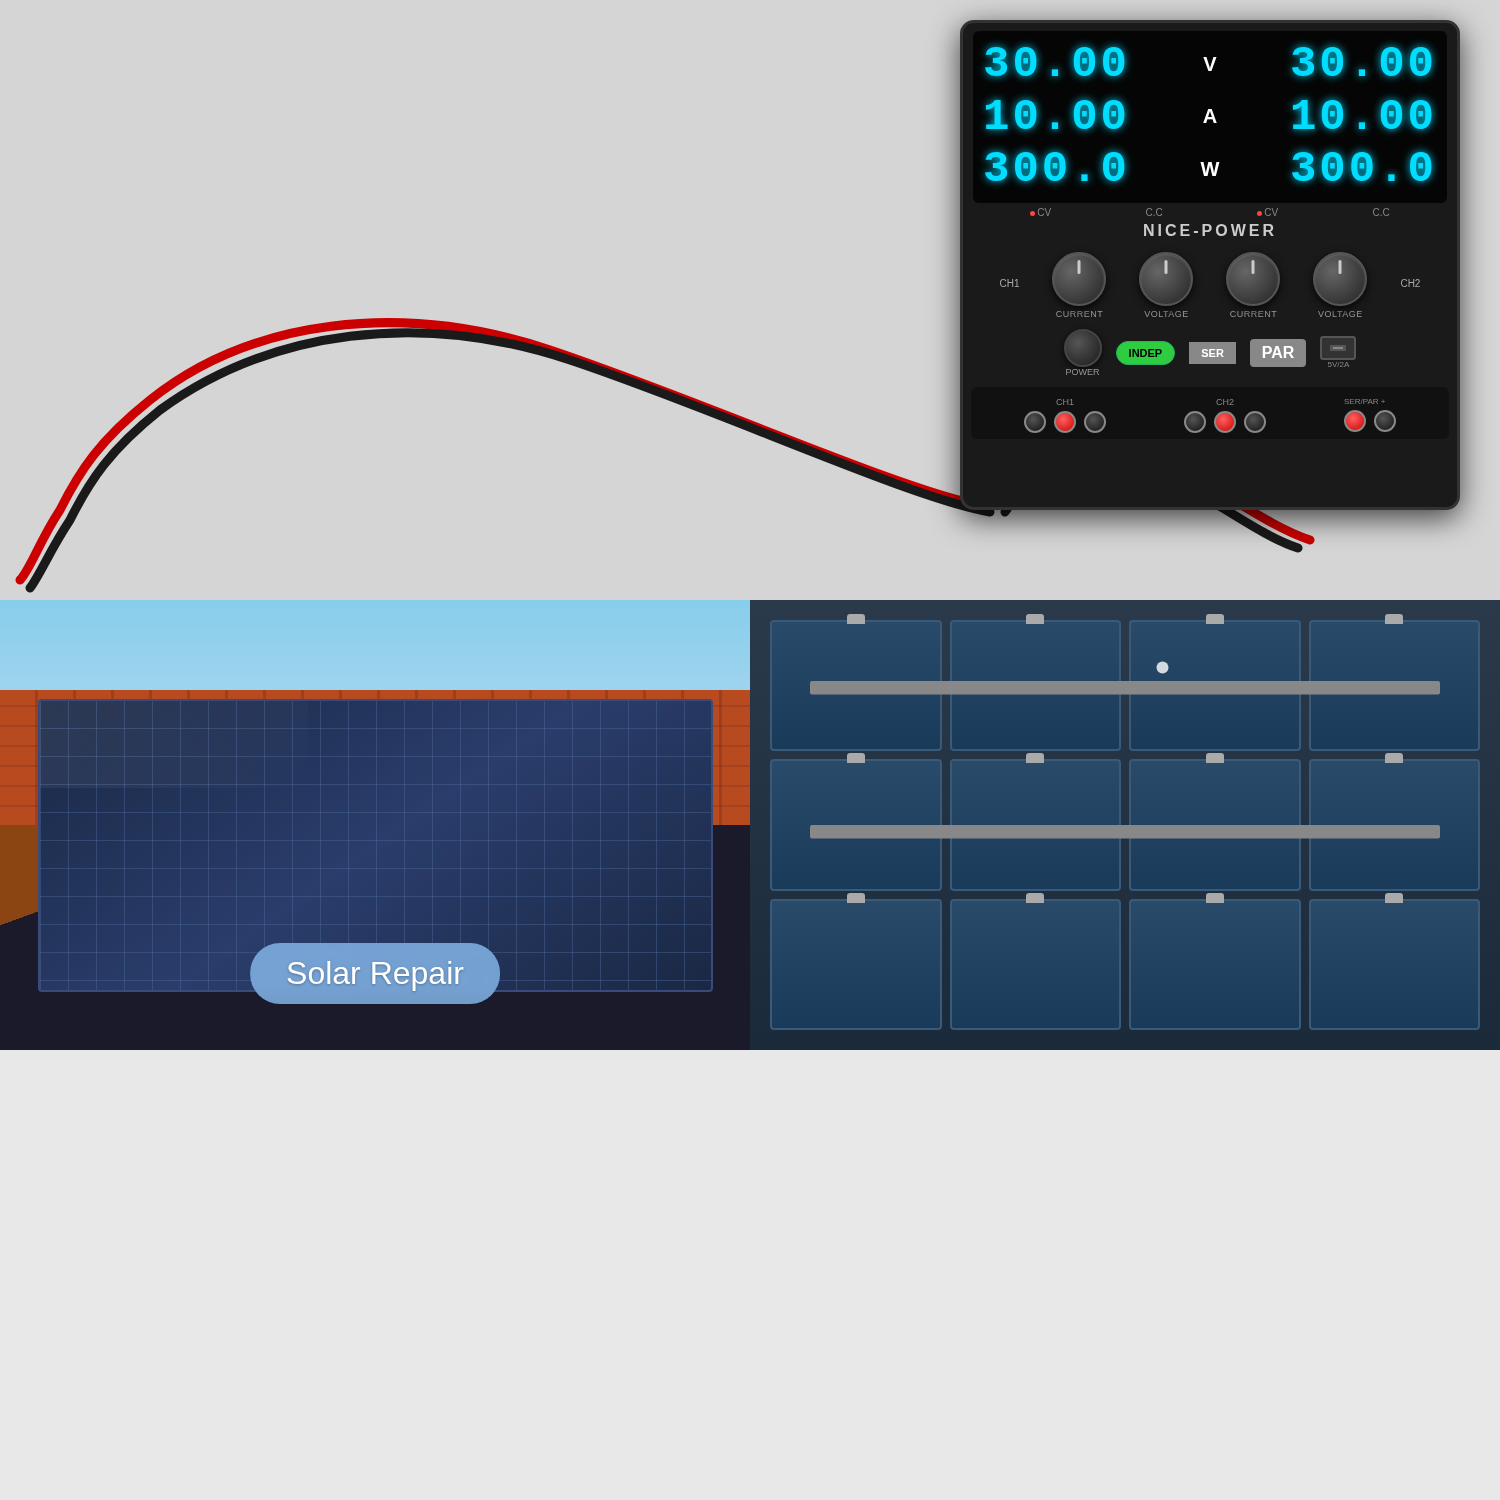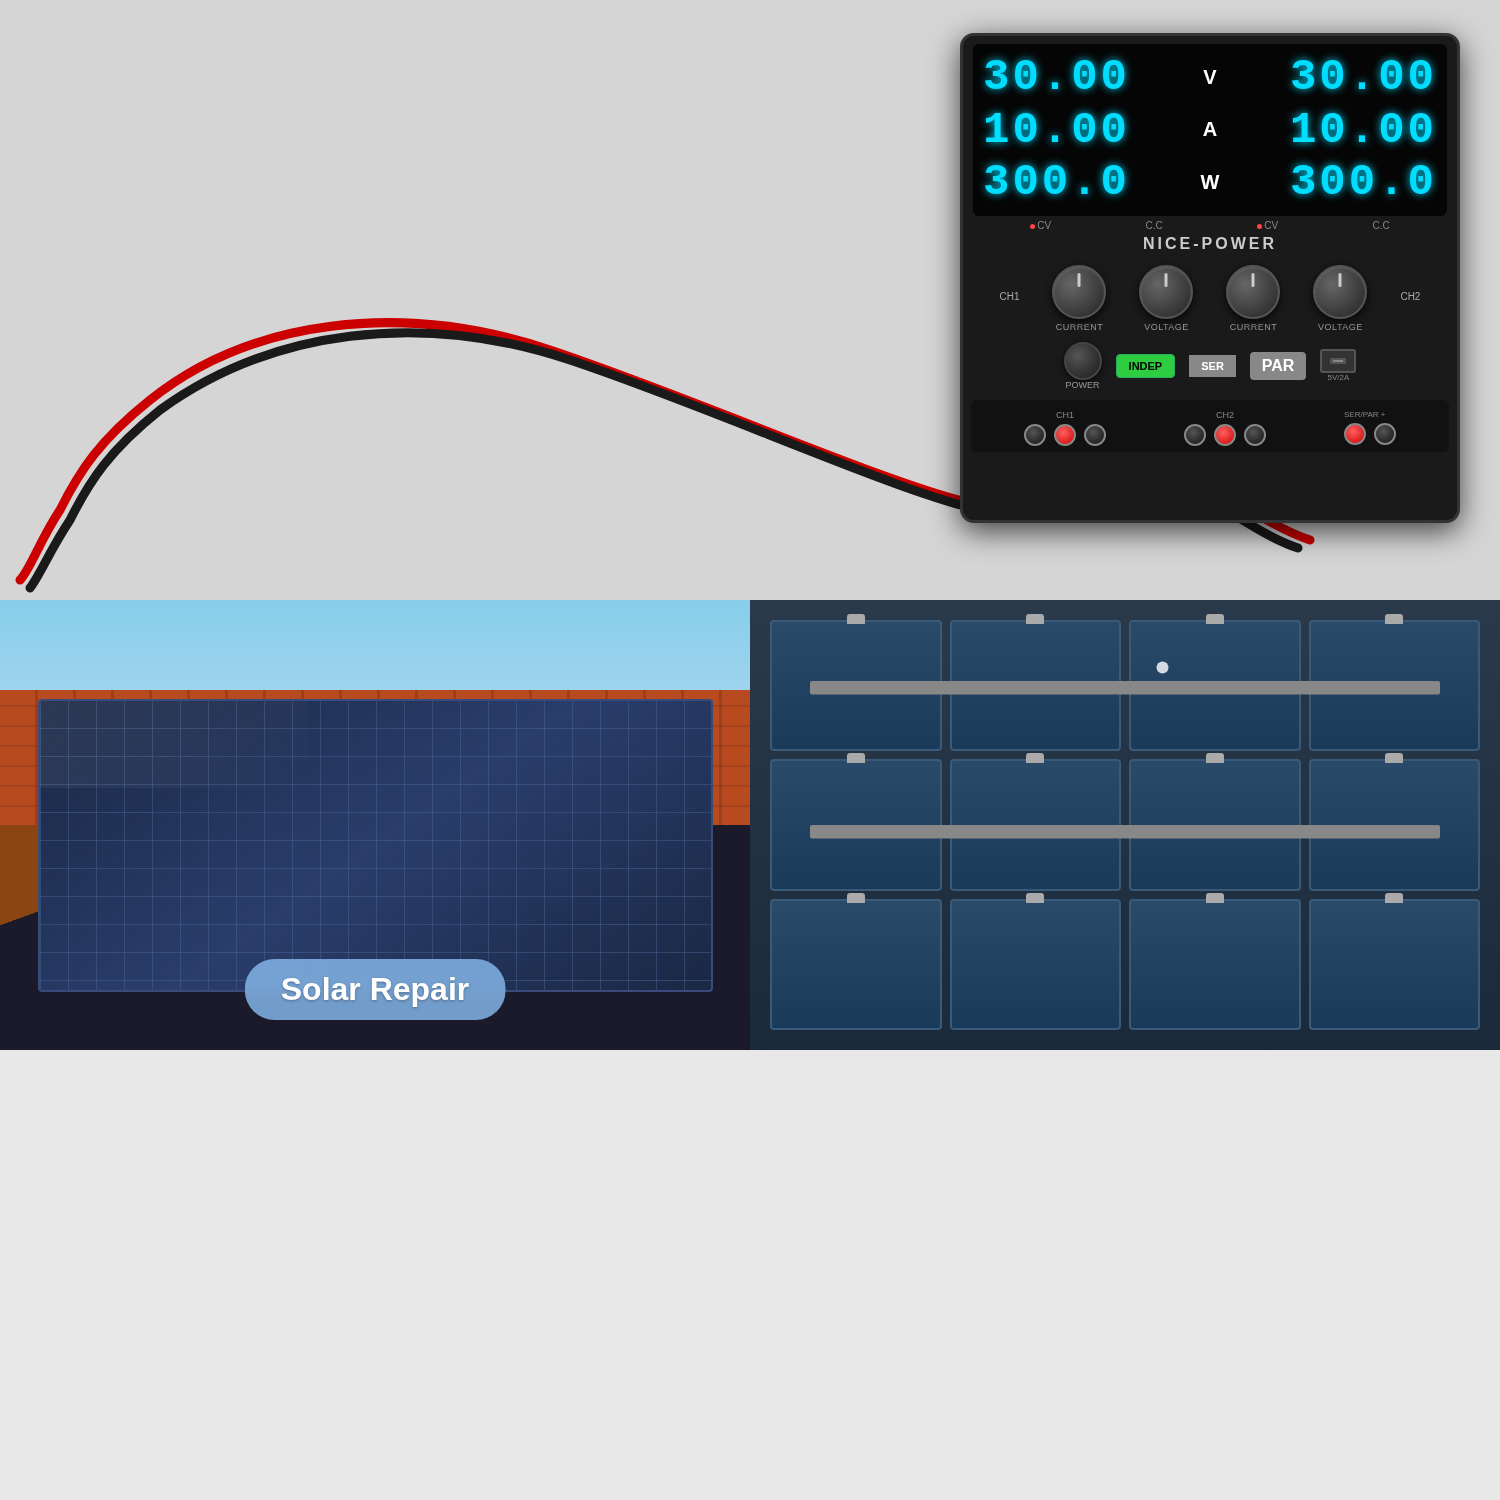--- a/index.html
+++ b/index.html
@@ -56,21 +56,20 @@
       right: 40px;
       top: 20px;
       width: 500px;
       height: 490px;
       background: #1a1a1a;
       border-radius: 14px;
       border: 3px solid #333;
       box-shadow: 0 8px 30px rgba(0,0,0,0.7);
       overflow: hidden;
       z-index: 10;
-      margin-top: 13px;
     }
     .cv-cc-row {
       display: flex;
       justify-content: space-around;
       padding: 0 20px;
       margin: 2px 0;
     }
     .cv-cc-item {
       font-size: 10px;
       color: #888;
@@ -141,21 +140,21 @@
       align-items: center;
       gap: 14px;
       padding: 6px 20px;
     }
     .btn-indep {
       background: #2ecc40;
       color: #000;
       font-size: 11px;
       font-weight: bold;
       padding: 5px 12px;
-      border-radius: 4px;
+      border-radius: 12px;
       border: 1px solid #27ae60;
     }
     .btn-ser {
       background: #888;
       color: #fff;
       font-size: 11px;
       font-weight: bold;
       padding: 5px 12px;
       border-radius: 0;
     }
@@ -287,27 +286,27 @@
       transform: translateX(-50%);
       width: 18px;
       height: 10px;
       background: #aaa;
       border-radius: 3px 3px 0 0;
     }
 
     
     .scene-label {
       position: absolute;
-      bottom: 30px;
+      bottom: 46px;
       left: 50%;
       transform: translateX(-50%);
       background: rgba(130, 180, 230, 0.85);
       color: white;
       font-size: 32px;
-      font-weight: bold;
+      font-weight: normal;
       padding: 12px 36px;
       border-radius: 30px;
       white-space: nowrap;
       text-shadow: 0 1px 3px rgba(0,0,0,0.3);
       backdrop-filter: blur(4px);
     }
 
     
     .display-numbers-container {
       display: grid;

